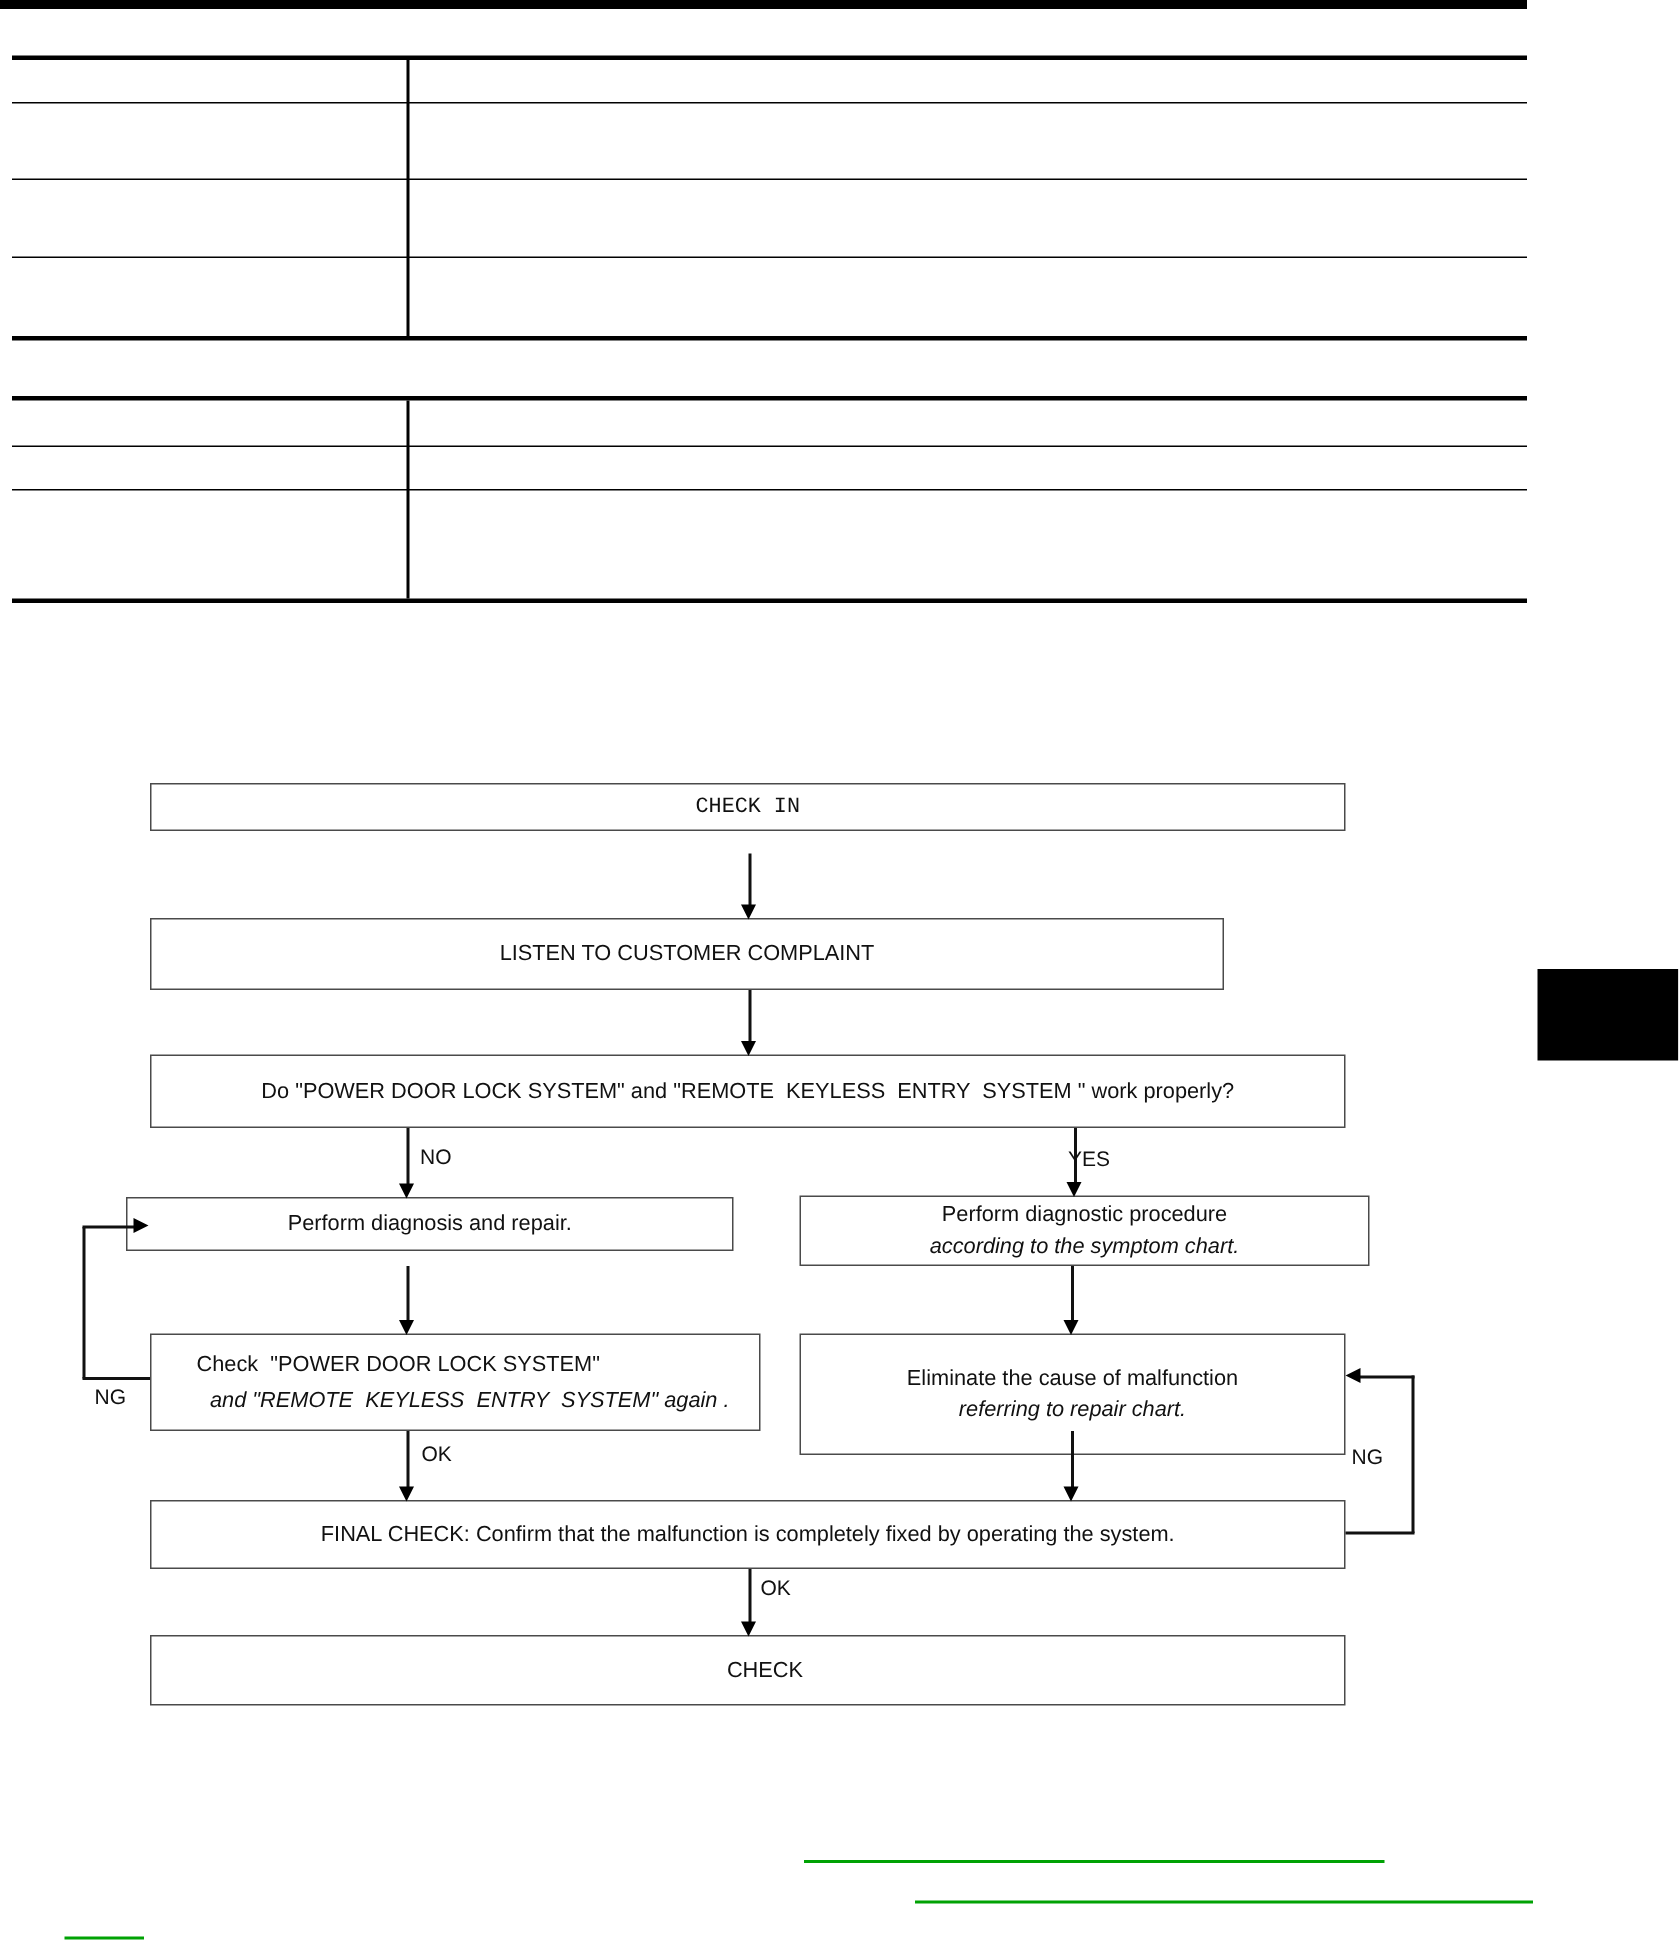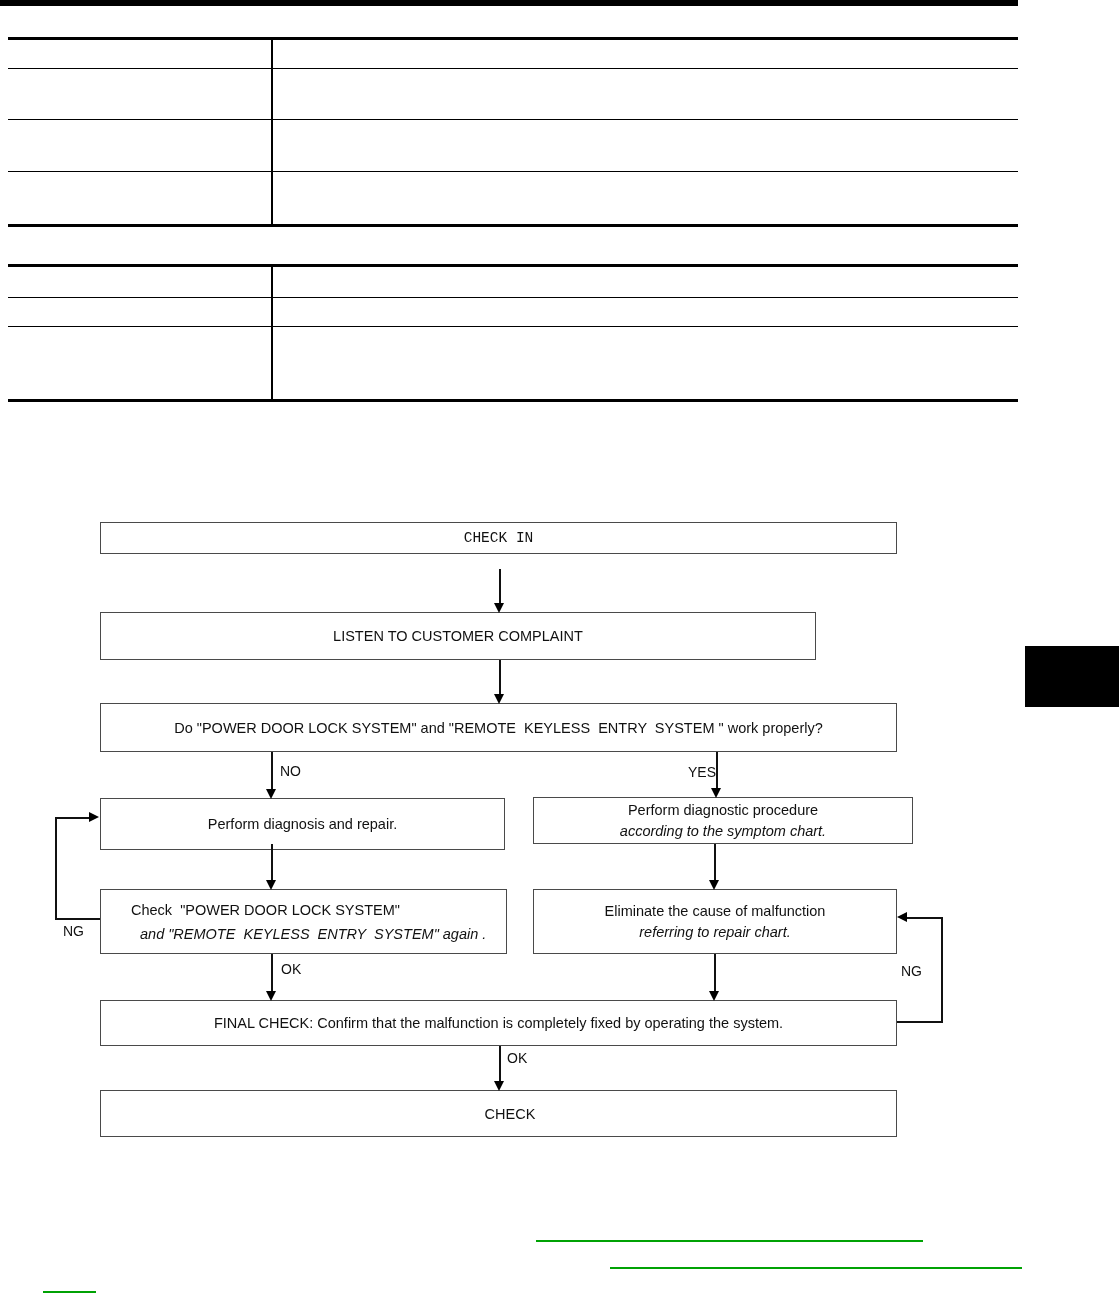--- a/index.html
+++ b/index.html
@@ -105,35 +105,35 @@
     </div>
 
     <div class="fc-box" style="left:100px; top:612px; width:716px; height:48px;">
       <span>LISTEN TO CUSTOMER COMPLAINT</span>
     </div>
 
     <div class="fc-box" style="left:100px; top:703px; width:797px; height:49px;">
       <span>Do "POWER DOOR LOCK SYSTEM" and "REMOTE  KEYLESS  ENTRY  SYSTEM " work properly?</span>
     </div>
 
-    <div class="fc-box" style="left:100px; top:798px; width:405px; height:52px;justify-content:center;">
+    <div class="fc-box" style="left:84px; top:798px; width:405px; height:36px;justify-content:center;">
       <span>Perform diagnosis and repair.</span>
     </div>
 
     <div class="fc-box" style="left:533px; top:797px; width:380px; height:47px;">
       <span>Perform diagnostic procedure</span>
       <span class="fc-line2">according to the symptom chart.</span>
     </div>
 
     <div class="fc-box box-check-again" style="left:100px; top:889px; width:407px; height:65px;">
       <span>Check  "POWER DOOR LOCK SYSTEM"</span>
       <span class="fc-line2">and "REMOTE  KEYLESS  ENTRY  SYSTEM" again .</span>
     </div>
 
-    <div class="fc-box" style="left:533px; top:889px; width:364px; height:65px;">
+    <div class="fc-box" style="left:533px; top:889px; width:364px; height:81px;">
       <span>Eliminate the cause of malfunction</span>
       <span class="fc-line2">referring to repair chart.</span>
     </div>
 
     <div class="fc-box" style="left:100px; top:1000px; width:797px; height:46px;">
       <span>FINAL CHECK: Confirm that the malfunction is completely fixed by operating the system.</span>
     </div>
 
     <div class="fc-box" style="left:100px; top:1090px; width:797px; height:47px;padding-left:23px;">
       <span>CHECK</span>
@@ -170,21 +170,21 @@
     <div class="vline" style="left:55px; top:818px; height:101px;"></div>
     <div class="hline" style="left:55px; top:817px; width:35px;"></div>
     <div class="ah-right" style="left:89px; top:812px;"></div>
 
     <div class="hline" style="left:897px; top:1021px; width:46px;"></div>
     <div class="vline" style="left:941px; top:917px; height:105px;"></div>
     <div class="hline" style="left:906px; top:917px; width:37px;"></div>
     <div class="ah-left" style="left:897px; top:912px;"></div>
 
     <div class="fc-label" style="left:280px; top:763px;">NO</div>
-    <div class="fc-label" style="left:688px; top:764px;">YES</div>
+    <div class="fc-label" style="left:712px; top:764px;">YES</div>
     <div class="fc-label" style="left:63px; top:923px;">NG</div>
     <div class="fc-label" style="left:281px; top:961px;">OK</div>
     <div class="fc-label" style="left:901px; top:963px;">NG</div>
     <div class="fc-label" style="left:507px; top:1050px;">OK</div>
   </div>
 
   <div class="link-underline" style="left:536px; top:1240px; width:387px;"></div>
   <div class="link-underline" style="left:610px; top:1267px; width:412px;"></div>
   <div class="link-underline" style="left:43px; top:1291px; width:53px;"></div>
 

